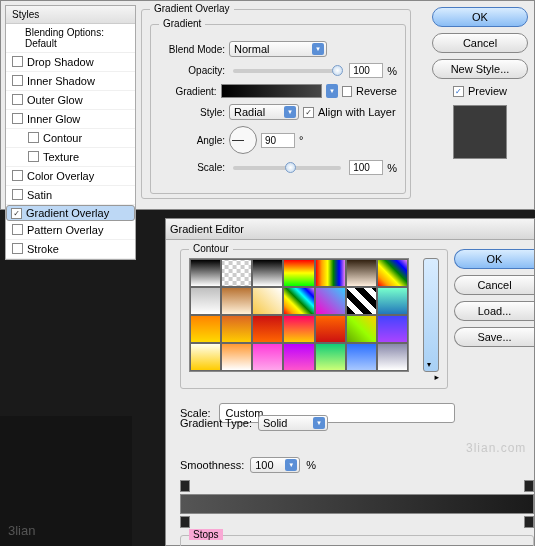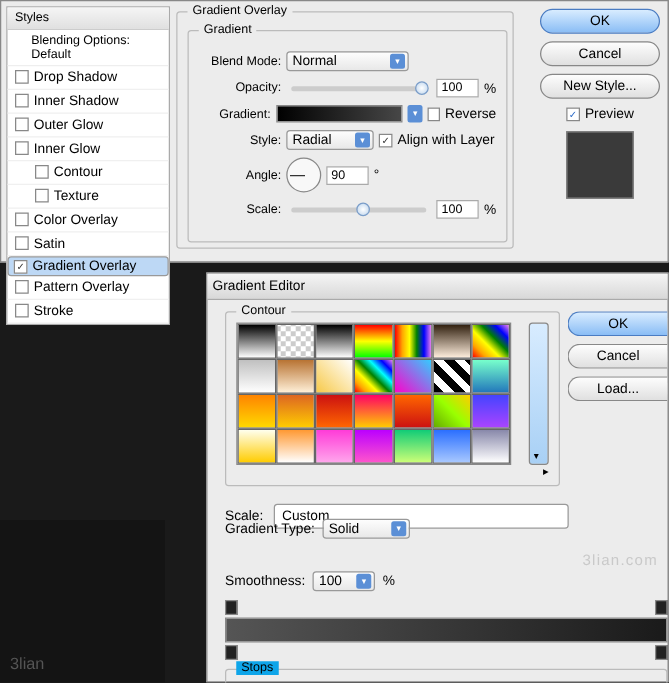--- a/index.html
+++ b/index.html
@@ -44,21 +44,21 @@
 .btns2 .abtn{width:80px;margin-left:6px;border-top-right-radius:0;border-bottom-right-radius:0;border-right:0}
 .namerow{position:absolute;left:14px;top:184px;display:flex;align-items:center;gap:8px;width:450px}
 .namefield{width:236px;border:1px solid #999;background:#fff;padding:3px 6px;border-radius:3px;font-size:11px}
 .gt2{position:absolute;left:14px;top:196px;display:flex;align-items:center;gap:6px}
 .smooth{position:absolute;left:14px;top:238px;display:flex;align-items:center;gap:6px}
 .gradbar{position:absolute;left:14px;top:275px;width:354px;height:20px;background:linear-gradient(90deg,#555,#1a1a1a);border:1px solid #888}
 .stopmark{position:absolute;width:10px;height:12px;background:#222;border:1px solid #888}
 .stopmark.t{top:261px}
 .stopmark.b{top:297px}
 .stops{position:absolute;left:14px;top:316px;width:354px;border:1px solid #bbb;border-radius:3px;padding:10px 8px 6px}
-.stops .gt{position:absolute;top:-7px;left:8px;background:#0ea5e9;padding:0 4px;font-size:10px}
+.stops .gt{position:absolute;top:-7px;left:8px;background:#f9a8d4;padding:0 4px;font-size:10px}
 .watermark{position:absolute;left:300px;top:222px;color:#c9c9c9;font-size:12px;letter-spacing:1px}
 .bl{position:absolute;left:0;bottom:0;width:132px;height:130px;background:#141414}
 .bl::after{content:"";position:absolute;left:6px;bottom:6px;color:#666;font-size:12px}
 </style>
 </head>
 <body>
 
 <div class="bl">
     <span style="position:absolute;left:8px;bottom:8px;color:#555;font-size:13px">3lian</span>
   </div>
@@ -217,20 +217,21 @@
       </div>
     <div class="pscroll">
         <div style="position:absolute;bottom:2px;left:3px;font-size:8px">▾</div>
       </div>
     <div style="position:absolute;right:8px;bottom:6px;font-size:9px;cursor:pointer">▸</div>
   </div>
   <div class="btns2">
     <div class="abtn ok">OK</div>
     <div class="abtn">Cancel</div>
     <div class="abtn">Load...</div>
+    <div class="abtn">Save...</div>
   </div>
   <div class="namerow">
     <span>Scale:</span>
     <input class="namefield" value="Custom" style="">
 
   </div>
   <div class="gt2">
     <span>Gradient Type:</span>
     <div class="sel" style="width:64px">
         <span>Solid</span>

